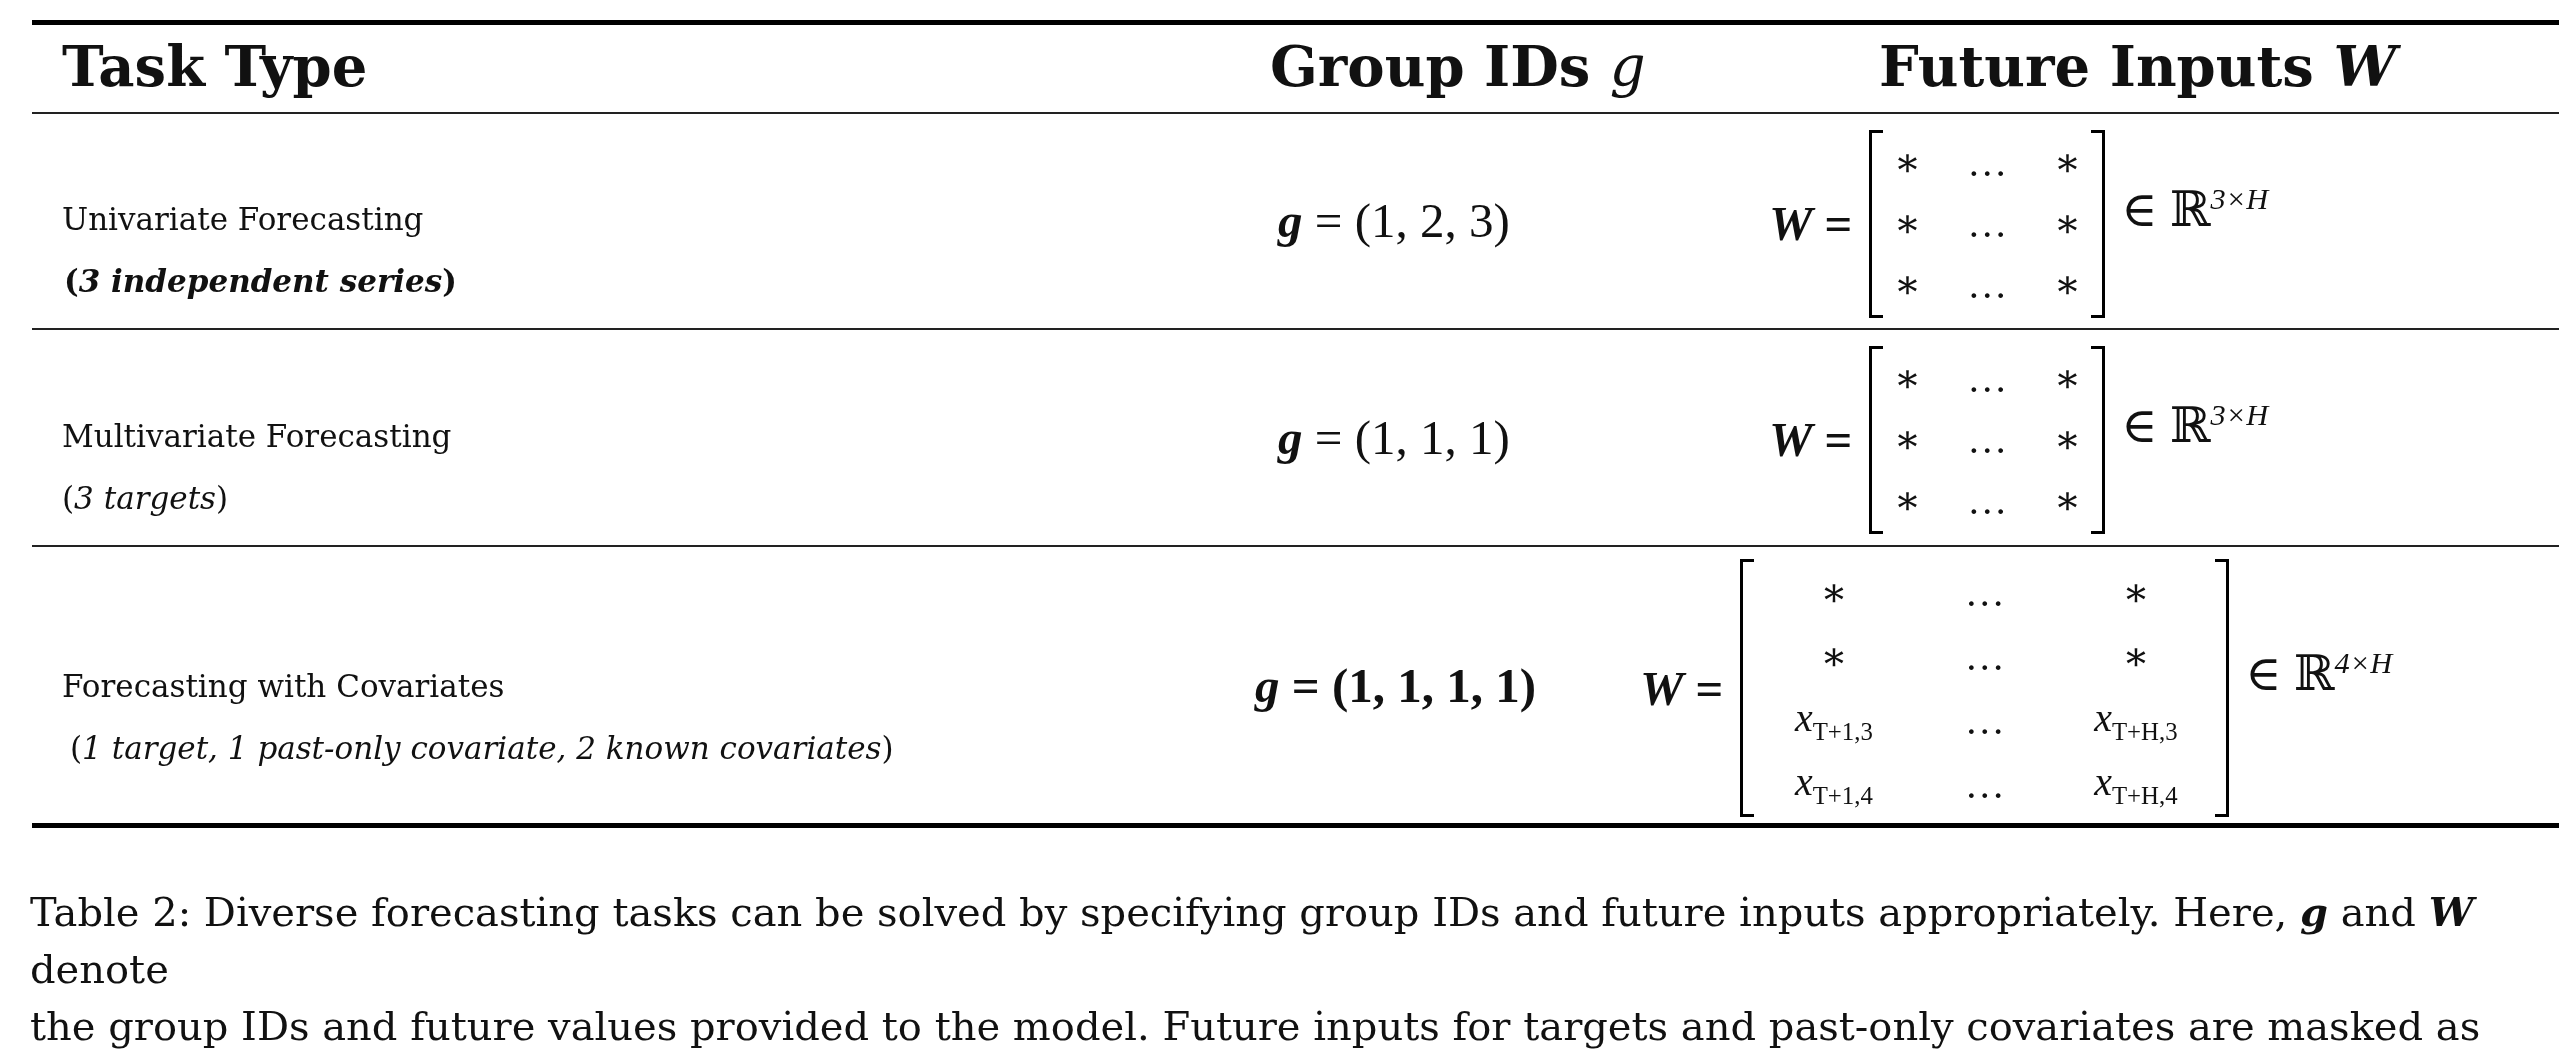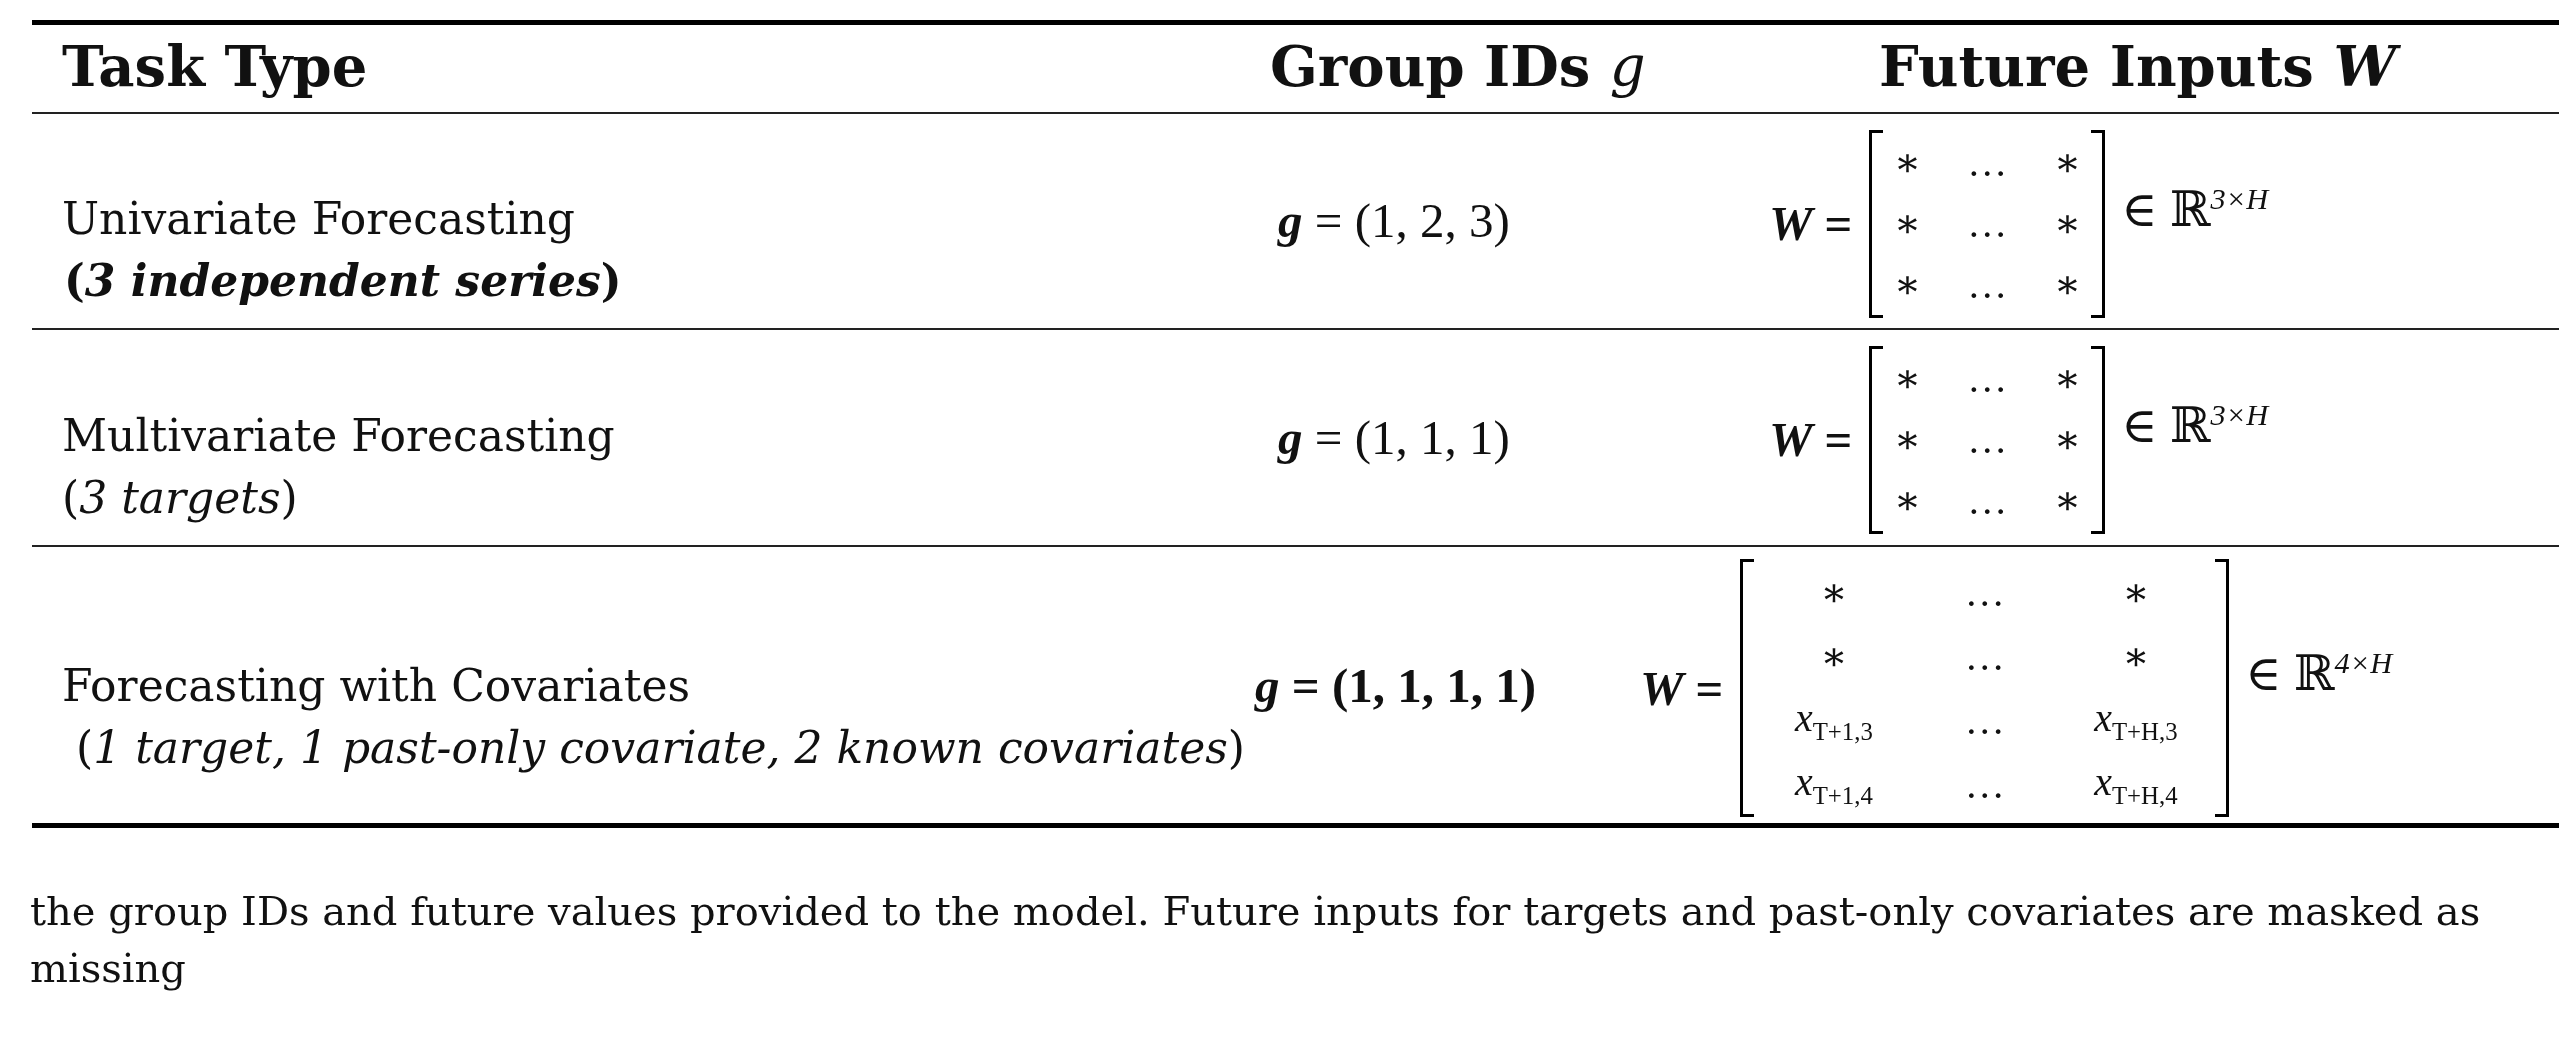--- a/index.html
+++ b/index.html
@@ -1,21 +1,21 @@
 <!DOCTYPE html>
 <html style="font-size:12.8px"><head>
 <meta charset="utf-8">
 <style>
   html, body { margin:0; padding:0; background:#ffffff; }
   body { width:2576px; height:1062px; position:relative; overflow:hidden;
          font-family:"DejaVu Serif", "Liberation Serif", serif; color:#111; }
   .rule { position:absolute; left:32px; width:2527px; background:#000; }
   .thick { height:4.8px; }
   .thin { height:2.4px; background:#222; }
-  .cell { position:absolute; font-size:44px; line-height:56px; white-space:nowrap; }
+  .cell { position:absolute; font-size:31px; line-height:56px; white-space:nowrap; }
   .hdr { font-weight:bold; font-size:56px; }
   .it { font-style:italic; }
   .math { font-family:"Liberation Serif","DejaVu Serif",serif; font-size:49px; }
   .bold-it { font-weight:bold; font-style:italic; }
   .matrix { position:absolute; display:flex; align-items:center; }
   .bracket { position:relative; border:3.2px solid #000; }
   .bl { border-right:none; width:11px; }
   .br { border-left:none; width:11px; }
   .mgrid { display:grid; font-family:"Liberation Serif","DejaVu Serif",serif; font-size:40px; text-align:center; align-items:center; }
   .caption { position:absolute; left:30px; top:883px; width:2519px; font-size:40px; line-height:57px;
@@ -72,21 +72,21 @@
       <span>∗</span>
     <span>∗</span>
       <span>…</span>
       <span>∗</span>
   </div>
   <div class="bracket br" style="height:182px;"></div>
   <span class="math" style="margin-left:16px; position:relative; top:-14.3px;"><span>∈ ℝ</span><sup class="it">3×H</sup></span>
 </div>
 
 <div class="cell" style="left:62px; top:658px;">Forecasting with Covariates</div>
-<div class="cell" style="left:76px; top:720px;">(<span class="it">1 target, 1 past-only covariate, 2 known covariates</span>)</div>
+<div class="cell" style="left:70px; top:720px;">(<span class="it">1 target, 1 past-only covariate, 2 known covariates</span>)</div>
 <div class="cell math" style="left:1255px; top:658px;font-weight:bold;"><b class="it">g</b> = (1, 1, 1, 1)</div>
 <div class="matrix" style="left:1640px; top:558px; height:260px;">
   <span class="math bold-it" style="margin-right:17.5px;">W =</span>
   <div class="bracket bl" style="height:252px;"></div>
   <div class="mgrid" style="grid-template-columns:159px 143px 159px; grid-auto-rows:64px;">
     <span><span>∗</span></span>
     <span><span>…</span></span>
     <span><span>∗</span></span>
     <span><span>∗</span></span>
     <span><span>…</span></span>
@@ -96,16 +96,17 @@
     <span><span class="it">x</span><sub>T+H,3</sub></span>
     <span><span class="it">x</span><sub>T+1,4</sub></span>
     <span><span>…</span></span>
     <span><span class="it">x</span><sub>T+H,4</sub></span>
   </div>
   <div class="bracket br" style="height:252px;"></div>
   <span class="math" style="margin-left:16px; position:relative; top:-14.3px;"><span>∈ ℝ</span><sup class="it">4×H</sup></span>
 </div>
 
 <div class="caption">
+  <div><span>Table 2:</span> <span>Diverse forecasting tasks can be solved by specifying group IDs and future inputs appropriately. Here, </span><b class="it">g</b><span> and </span><b class="it">W</b><span> denote</span></div>
   <div>the group IDs and future values provided to the model. Future inputs for targets and past-only covariates are masked as missing</div>
 
 </div>
 
 
 </body></html>

